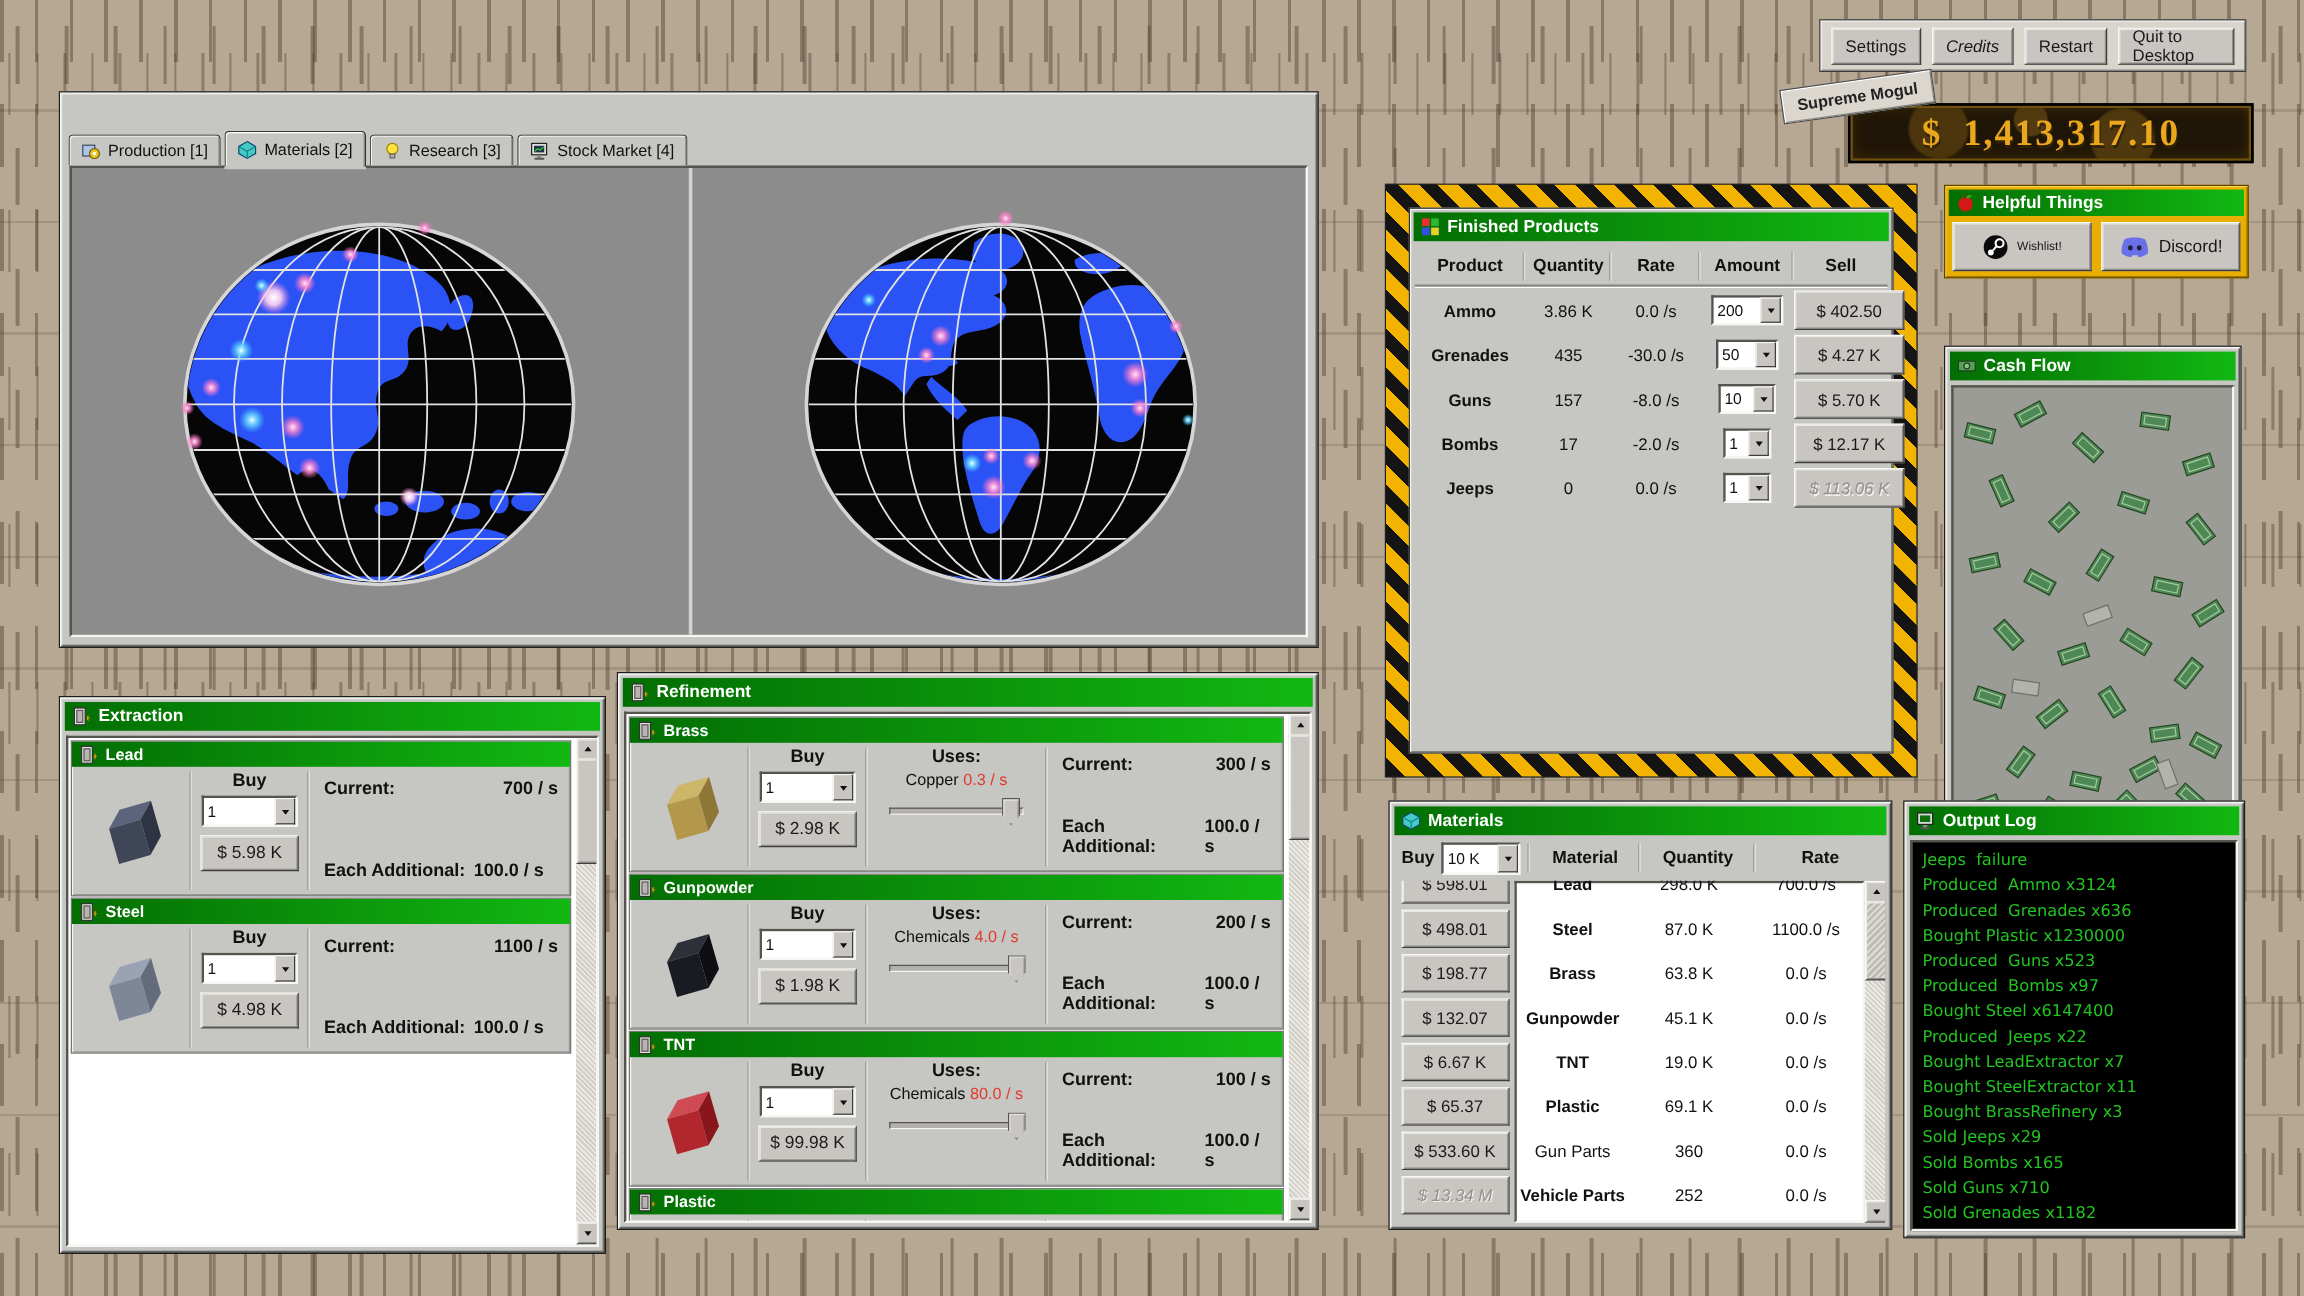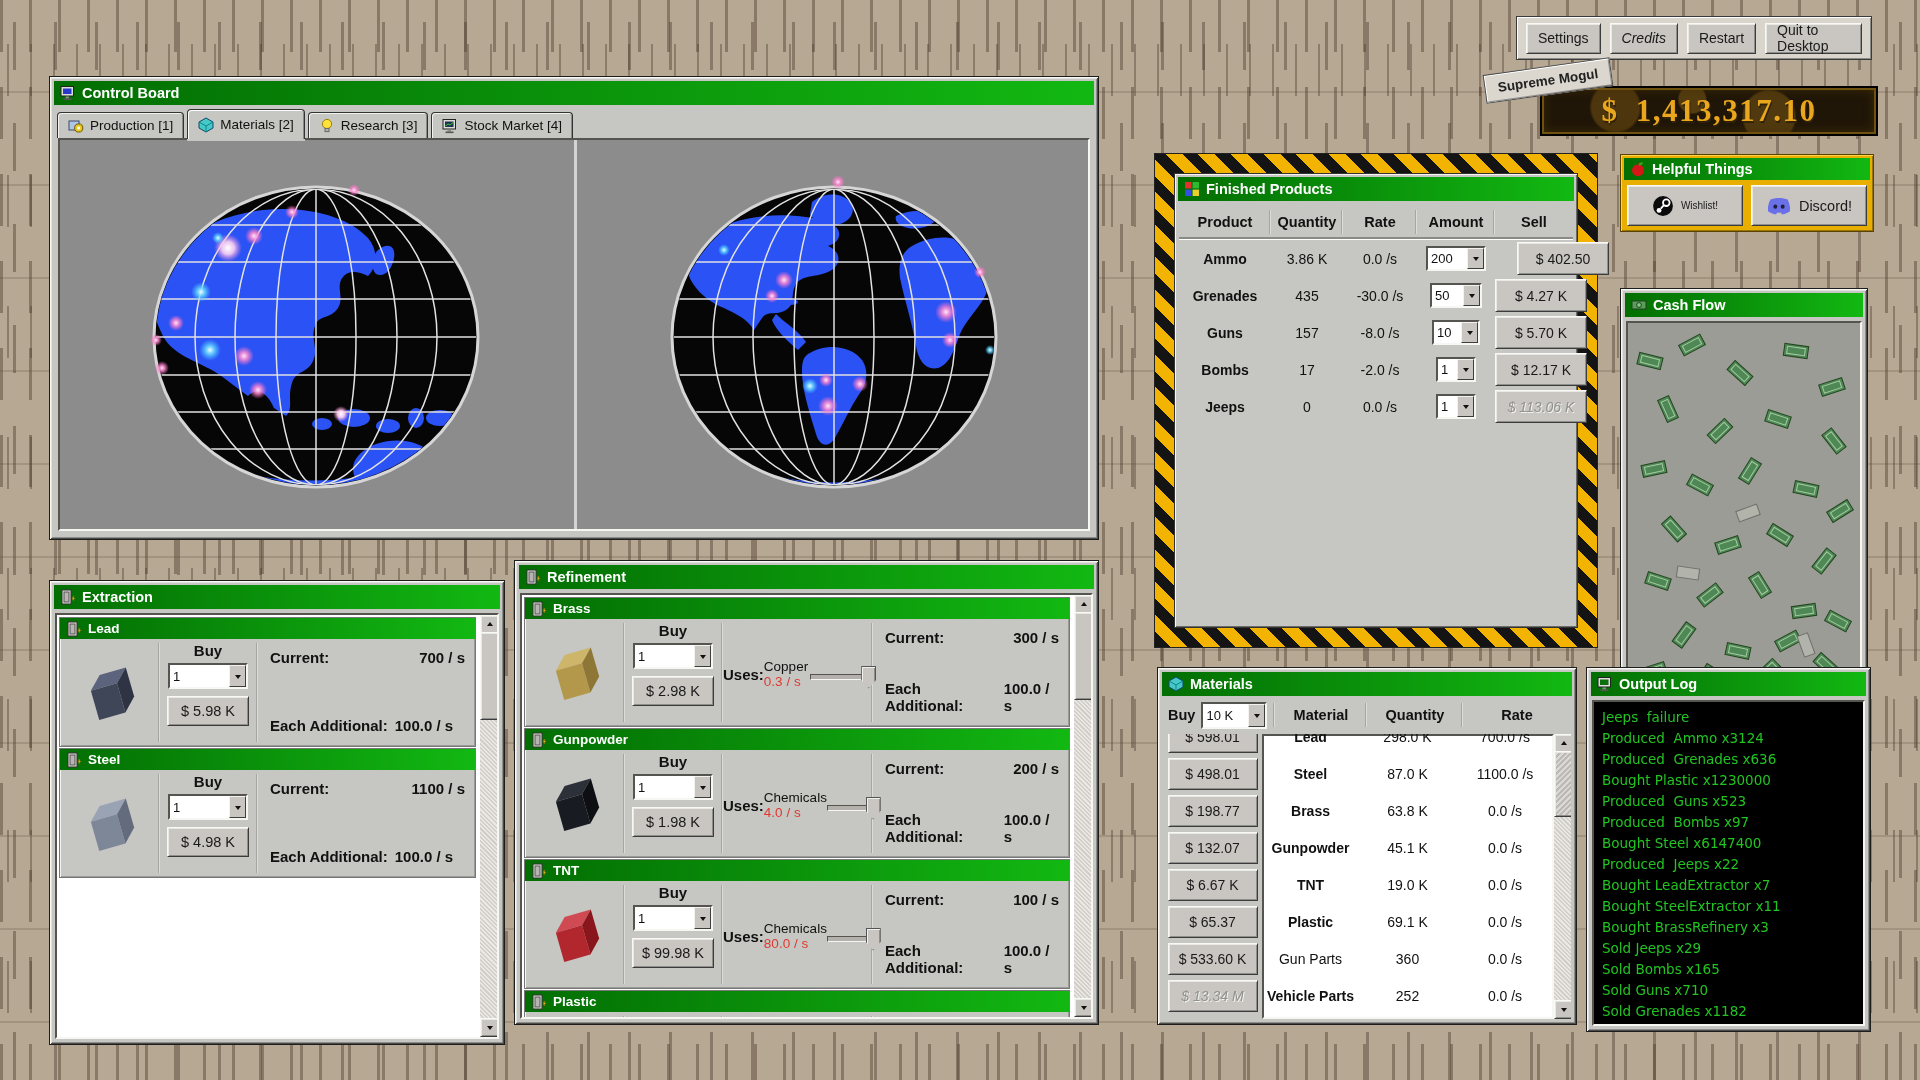--- a/index.html
+++ b/index.html
@@ -58,21 +58,21 @@
        background:linear-gradient(90deg,#8a8a86,#f8f8f4);}
   .fpr{height:37px;}
   .cell{display:flex;align-items:center;justify-content:center;font-size:14px;}
 
   
   .sub{position:absolute;left:2px;right:21px;height:128px;border:1px solid #777;
        box-shadow:inset 1px 1px 0 #f4f4f0, inset -1px -1px 0 #9a9a96;background:#c6c6c2;overflow:hidden;}
   .sub-b{position:absolute;left:0;right:0;top:21px;bottom:0;display:flex;}
   .c-cube{width:98px;display:flex;align-items:center;justify-content:center;flex:0 0 auto;}
   .c-buy{width:96px;display:flex;flex-direction:column;align-items:center;flex:0 0 auto;}
-  .c-uses{width:148px;display:flex;flex-direction:row;align-items:center;flex:0 0 auto;}
+  .c-uses{width:148px;display:flex;flex-direction:column;align-items:center;flex:0 0 auto;}
   .c-info{flex:1;display:flex;flex-direction:column;justify-content:space-between;padding:10px 10px 12px 12px;}
   .blab{font-weight:bold;font-size:15px;margin-top:3px;}
   .irow{display:flex;justify-content:space-between;font-weight:bold;font-size:15px;}
   .irow2{display:flex;gap:7px;font-weight:bold;font-size:15px;}
   .red{color:#e03a30;}
   .slider{position:relative;width:112px;height:22px;margin-top:8px;}
   .slider .track{position:absolute;left:0;right:0;top:8px;height:4px;
        border:1px solid;border-color:#55544f #f6f6f2 #f6f6f2 #55544f;background:#b4b0ac;}
   .slider .thumb{position:absolute;top:0;width:13px;height:21px;background:#c9c5c1;
        border:1px solid #555;box-shadow:inset 1px 1px 0 #f0f0ec,inset -1px -1px 0 #8e8e8a;
@@ -105,29 +105,20 @@
   </div>
 
   <div style="position:absolute;left:1540px;top:86px;width:334px;height:46px;background:#201607;border:2px solid #000;box-shadow:inset 0 0 0 2px #6e520e,inset 0 0 12px #463209;display:flex;align-items:center;justify-content:center;background-image:radial-gradient(circle at 22% 42%,rgba(122,86,20,.5) 0 9%,transparent 10%),radial-gradient(circle at 68% 62%,rgba(140,100,24,.45) 0 11%,transparent 12%),radial-gradient(circle at 45% 25%,rgba(160,116,28,.4) 0 7%,transparent 8%);">
     <span style="color:#eaa61c;font-family:'Liberation Serif',serif;font-weight:bold;font-size:31px;letter-spacing:1.5px;word-spacing:8px;text-shadow:1px 2px 0 #30230a;">$ 1,413,317.10</span>
   </div>
   <div style="position:absolute;left:1484px;top:66px;width:126px;height:27px;background:#dbd7cf;border:1px solid #4a4a4a;box-shadow:inset 1px 1px 0 #fff,inset -1px -1px 0 #908e88;transform:rotate(-8deg);display:flex;align-items:center;justify-content:center;z-index:4;">
     <span style="font-size:13.5px;font-weight:bold;color:#222;">Supreme Mogul</span>
   </div>
 
   <div class="win" style="left:49px;top:76px;width:1048px;height:462px;">
-    <div class="tbar">
-      <svg class="ic" viewBox="0 0 16 16">
-          <rect x="1" y="1.5" width="12.5" height="9.5" fill="#dcdcd8" stroke="#222"></rect>
-          <rect x="3" y="3.5" width="8.5" height="5.5" fill="#2838c8"></rect>
-          <rect x="5.5" y="11.5" width="3.5" height="2" fill="#8a8a86"></rect>
-          <rect x="3.5" y="13.5" width="8" height="1.6" fill="#555"></rect>
-        </svg>
-      <span>Control Board</span>
-    </div>
     <div style="position:absolute;left:7px;top:32px;right:7px;height:29px;display:flex;align-items:flex-start;z-index:2;">
       <div class="tab">
         <svg class="ic" viewBox="0 0 16 16">
             <rect x="1" y="3" width="10" height="9" fill="#b0c4e8" stroke="#3a4a66"></rect>
             <circle cx="10.7" cy="10" r="4.1" fill="#e8c820" stroke="#6e5a00"></circle>
             <circle cx="10.7" cy="10" r="1.5" fill="#fff"></circle>
           </svg>
         <span>Production [1]</span>
       </div>
       <div class="tab active">
@@ -307,21 +298,21 @@
           <div class="cell">0.0 /s</div>
           <div class="cell">
               <div class="combo" style="width:56px;height:21px;">
                 <span class="val">200</span>
                 <span class="dbtn">
                   <span class="tri-d"></span>
                 </span>
               </div>
             </div>
           <div class="cell">
-              <div class="btn" style="width:90px;height:31px;margin-left:22px;">$ 402.50</div>
+              <div class="btn" style="width:90px;height:31px;">$ 402.50</div>
             </div>
         </div>
 
         <div class="fp-grid fpr">
           <div class="cell" style="font-weight:bold;">Grenades</div>
           <div class="cell">435</div>
           <div class="cell">-30.0 /s</div>
           <div class="cell">
               <div class="combo" style="width:48px;height:21px;">
                 <span class="val">50</span>

